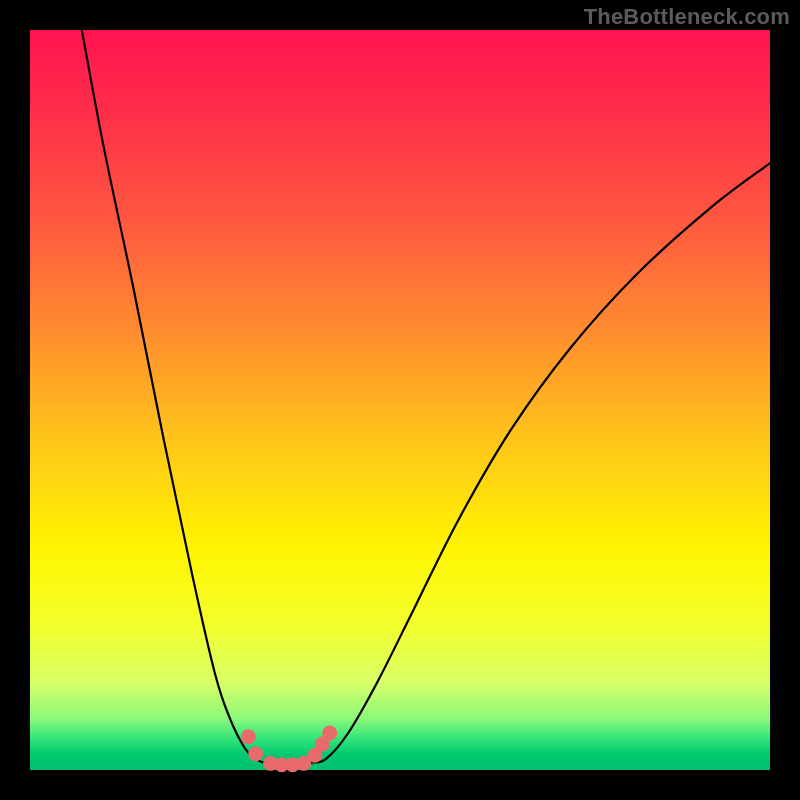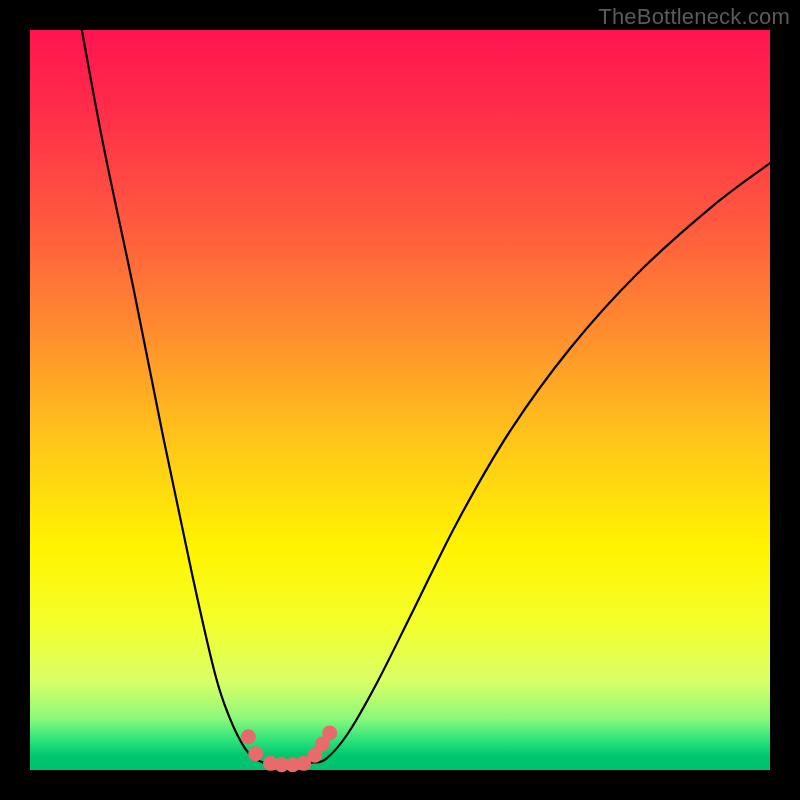--- a/index.html
+++ b/index.html
@@ -31,21 +31,21 @@
       #00c86e 98%,
       #00c070 100%);
   }
   .watermark {
     position: absolute;
     top: 4px;
     right: 10px;
     color: #5b5b5b;
     font-size: 22px;
     letter-spacing: 0.2px;
-    font-weight: 400;
+    font-weight: 700;
     z-index: 50;
     user-select: none;
   }
   svg.overlay {
     position: absolute;
     left: 0;
     top: 0;
     width: 740px;
     height: 740px;
     overflow: visible;

